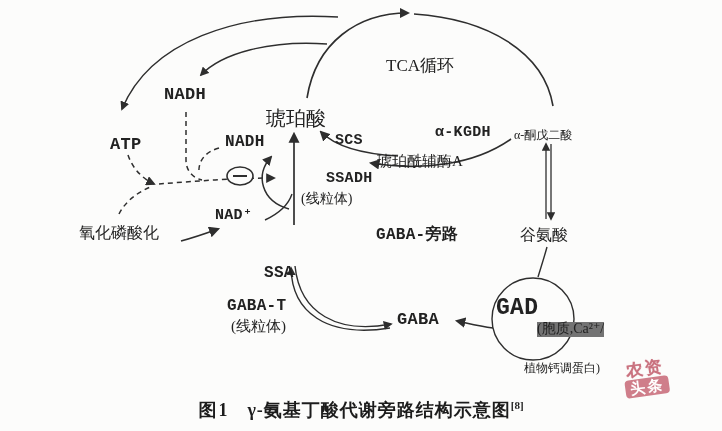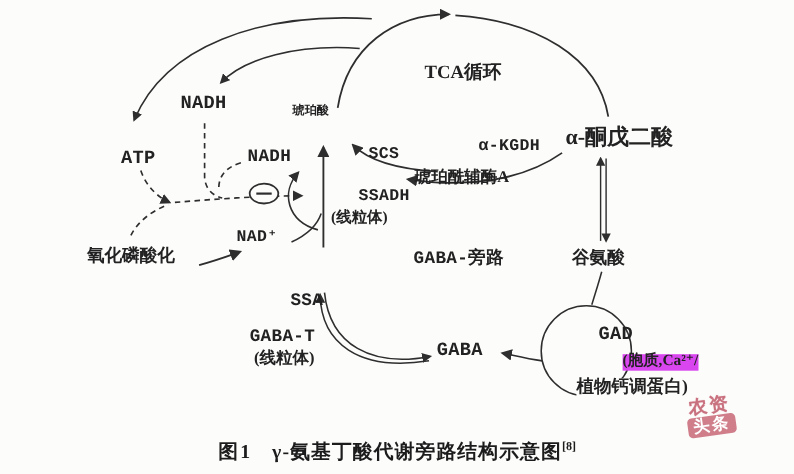--- a/index.html
+++ b/index.html
@@ -13,21 +13,21 @@
   }
   .diagram-svg{position:absolute;left:0;top:0;}
   .lbl{
     position:absolute;
     white-space:nowrap;
     color:#222;
     font-family:"Liberation Serif","DejaVu Serif",serif;
     line-height:1.05;
   }
   .latin{font-weight:700;letter-spacing:.3px;font-family:Liberation Mono, monospace;}
-  .cjk{font-weight:700;}
+  .cjk{font-weight:400;}
   .caption{
     position:absolute;left:0;right:0;top:398px;
     text-align:center;
     font-size:18px;font-weight:700;color:#1c1c1c;
     letter-spacing:1px;
   }
   .caption .idx{margin-right:18px;letter-spacing:2px;}
   .caption .ref{font-size:11px;vertical-align:super;letter-spacing:0;}
   .watermark{
     position:absolute;left:624px;top:360px;
@@ -99,36 +99,36 @@
 
     <g>
       <ellipse cx="240" cy="176" rx="13" ry="9" fill="#fcfcfb" stroke="#2e2e2e" stroke-width="1.6"></ellipse>
       <line x1="233" y1="176" x2="247" y2="176" stroke="#2e2e2e" stroke-width="2"></line>
     </g>
   </svg>
 
   <div class="lbl latin" style="left:164px;top:86px;font-size:17px;">NADH</div>
   <div class="lbl latin" style="left:110px;top:136px;font-size:17px;">ATP</div>
   <div class="lbl latin" style="left:225px;top:134px;font-size:16px;">NADH</div>
-  <div class="lbl cjk" style="left:266px;top:96px;font-size:11px;">琥珀酸</div>
+  <div class="lbl cjk" style="left:266px;top:108px;font-size:20px;">琥珀酸</div>
   <div class="lbl latin" style="left:335px;top:133px;font-size:15px;">SCS</div>
   <div class="lbl latin" style="left:306px;top:171px;font-size:15px;margin-left:20px;">SSADH</div>
   <div class="lbl cjk" style="left:301px;top:192px;font-size:14px;">(线粒体)</div>
   <div class="lbl latin" style="left:215px;top:208px;font-size:15px;">NAD⁺</div>
   <div class="lbl cjk" style="left:79px;top:225px;font-size:16px;">氧化磷酸化</div>
   <div class="lbl latin" style="left:264px;top:227px;font-size:16px;margin-top:38px;">SSA</div>
   <div class="lbl cjk" style="left:386px;top:57px;font-size:17px;">TCA循环</div>
   <div class="lbl latin" style="left:435px;top:125px;font-size:15px;">α-KGDH</div>
-  <div class="lbl cjk" style="left:514px;top:115px;font-size:20px;">α-酮戊二酸</div>
+  <div class="lbl cjk" style="left:514px;top:129px;font-size:12px;">α-酮戊二酸</div>
   <div class="lbl latin" style="left:376px;top:227px;font-size:16px;">GABA-旁路</div>
   <div class="lbl cjk" style="left:377px;top:154px;font-size:15px;">琥珀酰辅酶A</div>
   <div class="lbl cjk" style="left:520px;top:227px;font-size:16px;">谷氨酸</div>
-  <div class="lbl latin" style="left:544px;top:296px;font-size:17px;text-align:center;">GAD</div>
-  <div class="lbl cjk" style="left:537px;top:322px;font-size:14px;background:#d946ef;margin-left:29px;">(胞质,Ca²⁺/</div>
-  <div class="lbl cjk" style="left:524px;top:344px;font-size:16px;background:#fcfcfb;">植物钙调蛋白)</div>
+  <div class="lbl latin" style="left:496px;top:296px;font-size:23px;text-align:center;">GAD</div>
+  <div class="lbl cjk" style="left:537px;top:322px;font-size:14px;background:#737373;">(胞质,Ca²⁺/</div>
+  <div class="lbl cjk" style="left:524px;top:362px;font-size:12px;background:#fcfcfb;">植物钙调蛋白)</div>
   <div class="lbl latin" style="left:397px;top:311px;font-size:17px;">GABA</div>
   <div class="lbl latin" style="left:227px;top:298px;font-size:16px;">GABA-T</div>
   <div class="lbl cjk" style="left:231px;top:319px;font-size:15px;">(线粒体)</div>
 
   <div class="caption">
     <span class="idx">图1</span><span>γ-氨基丁酸代谢旁路结构示意图</span><span class="ref">[8]</span>
   </div>
 
   <div class="watermark">
     <span class="wm-l1">农资</span>

